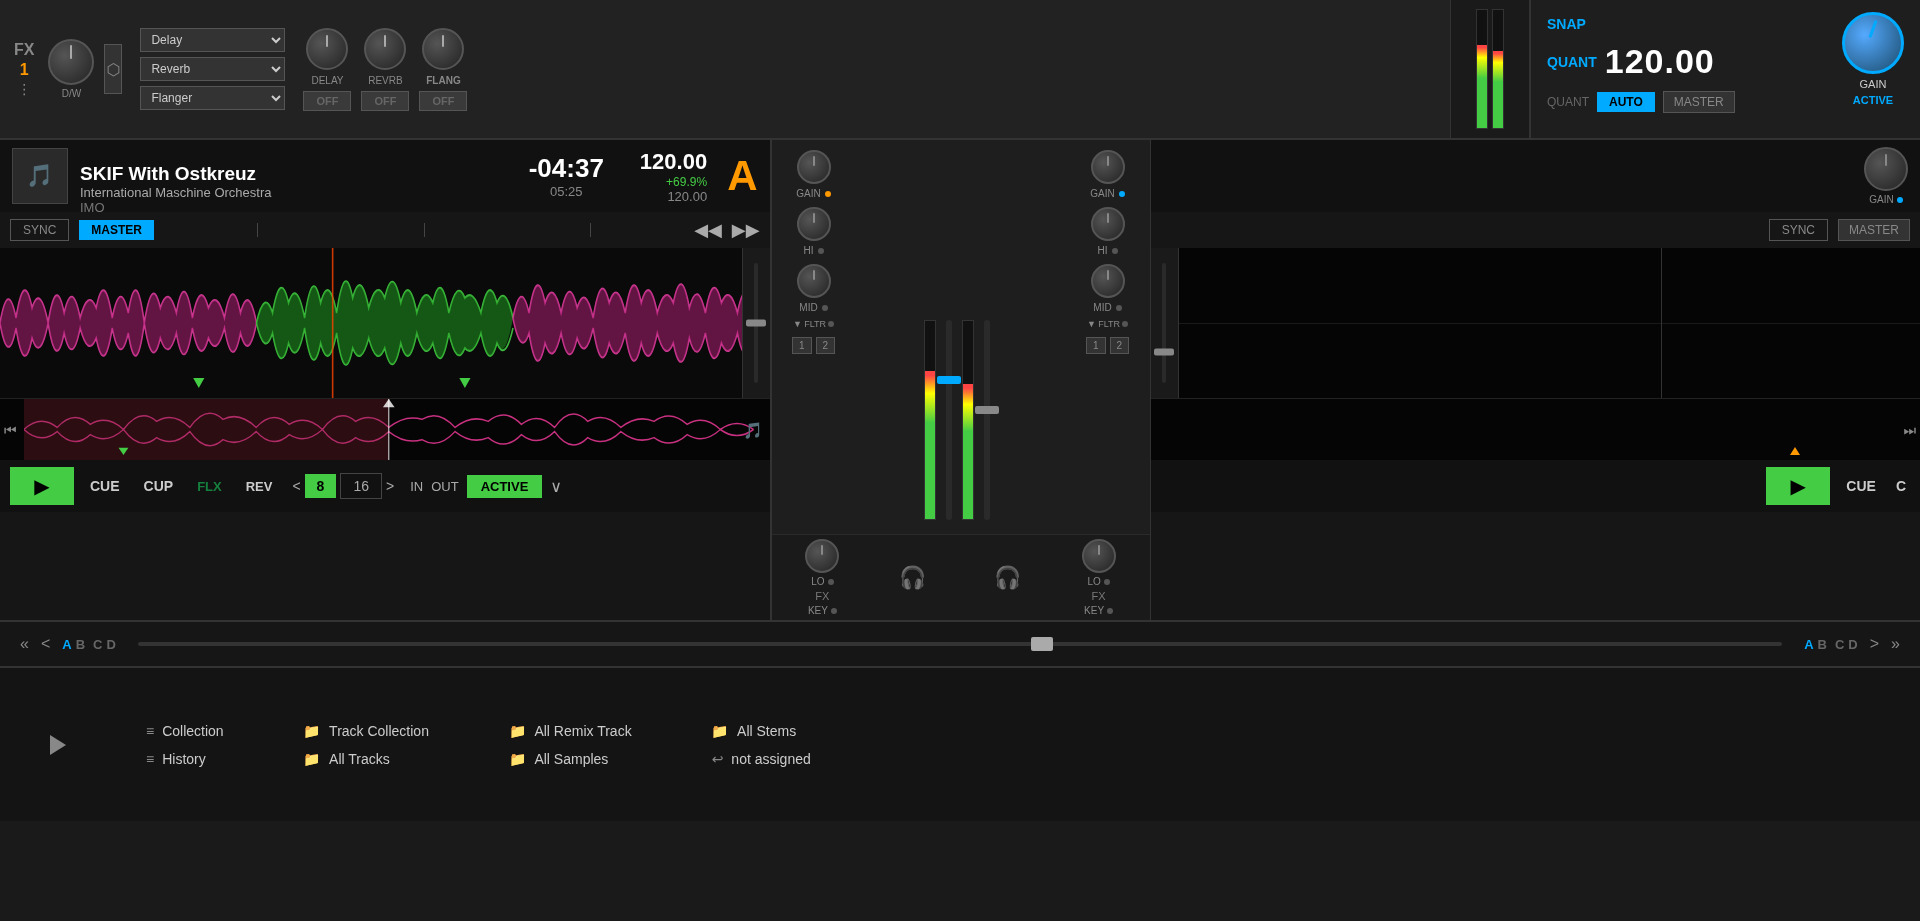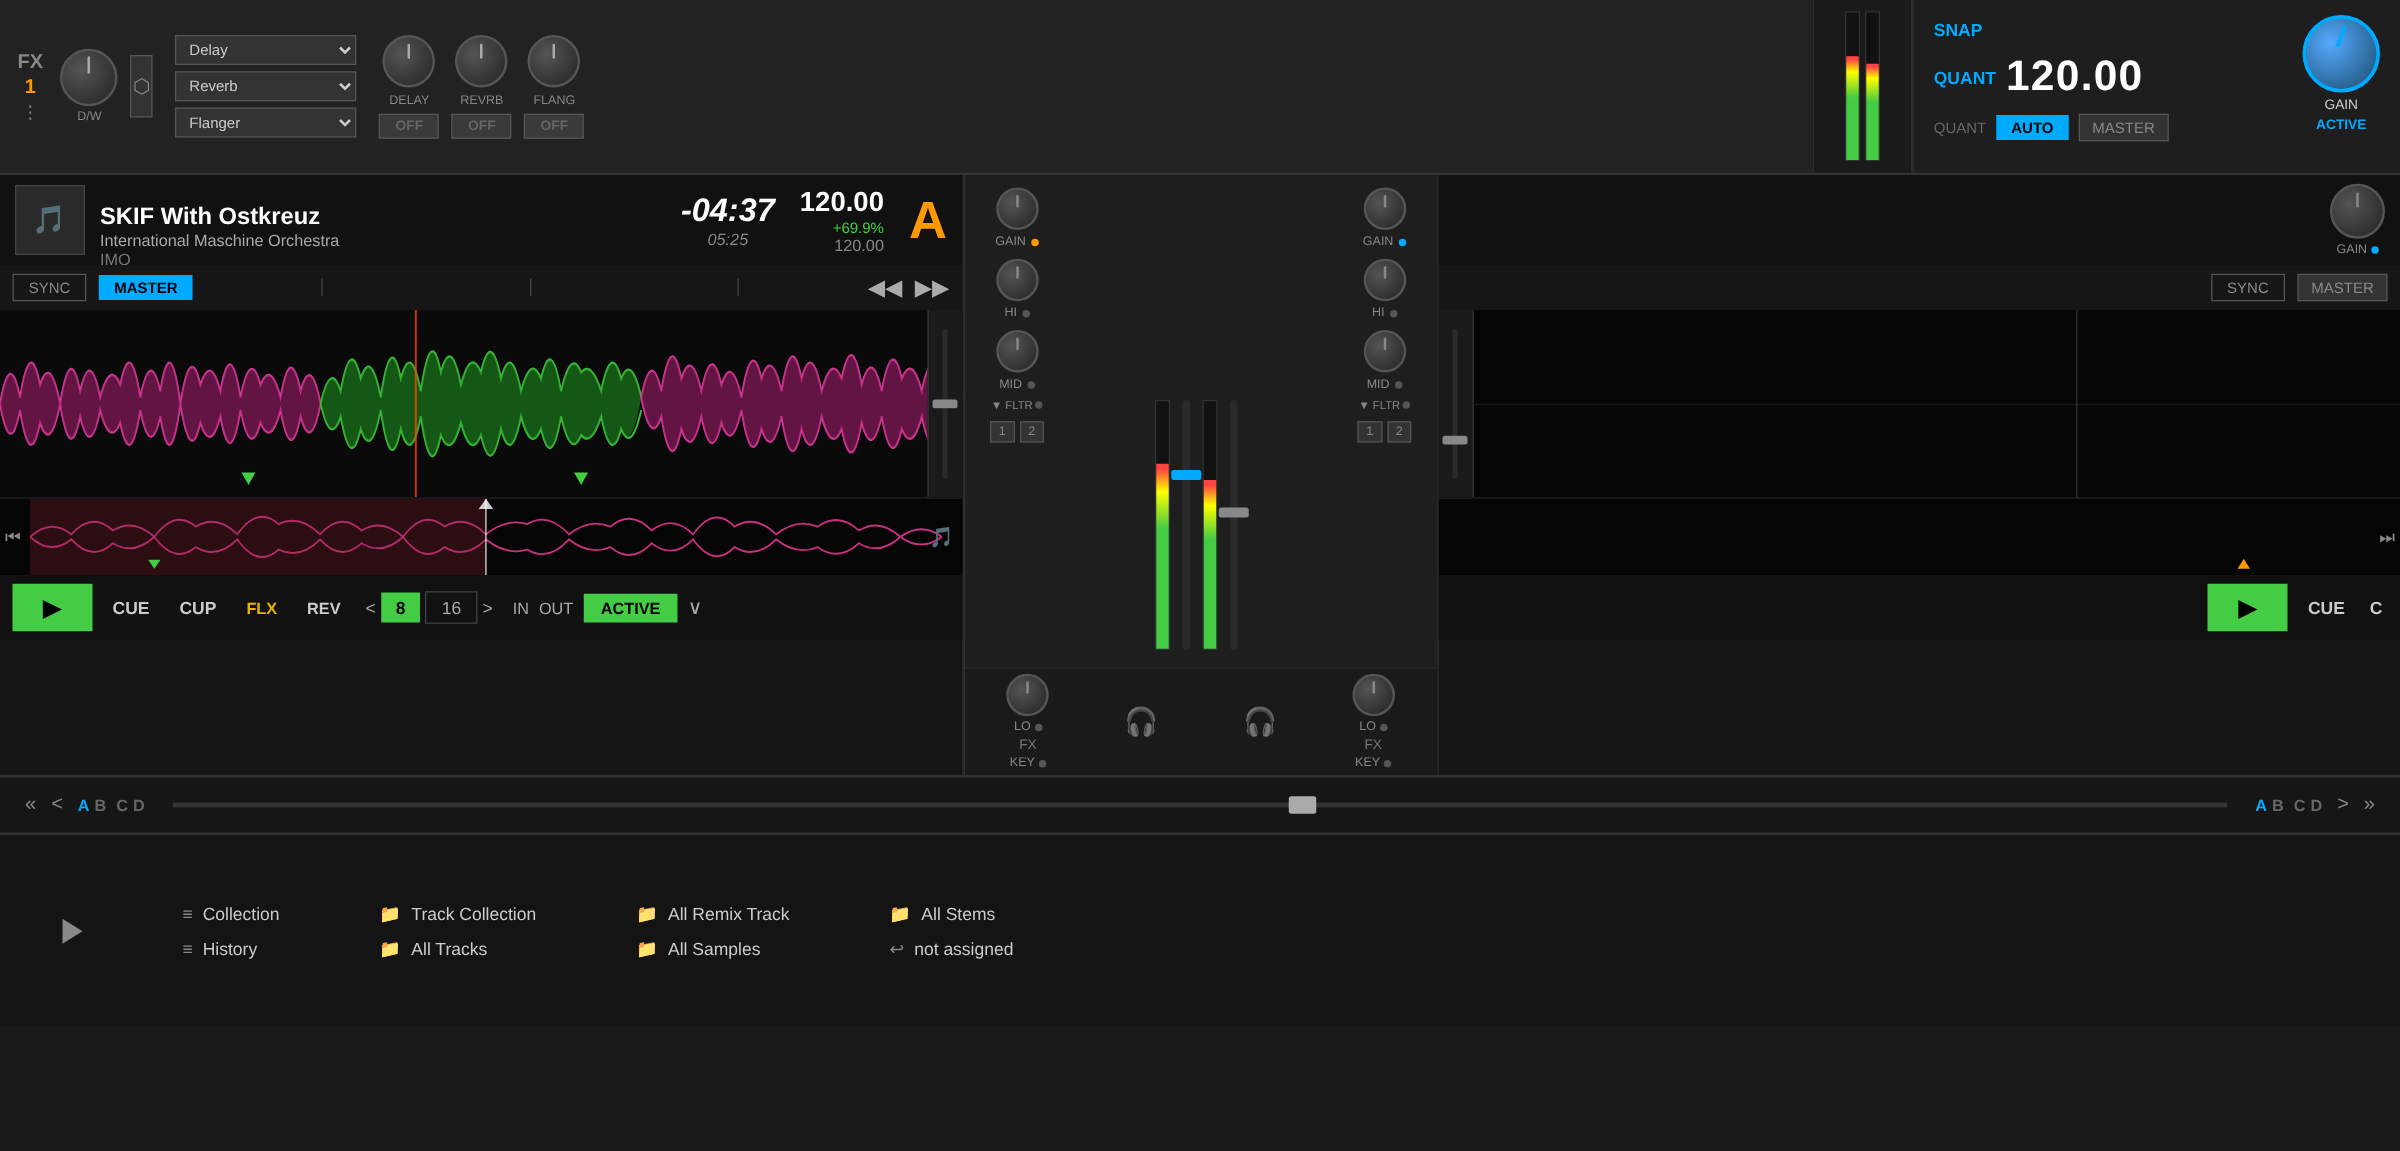--- a/index.html
+++ b/index.html
@@ -61,21 +61,21 @@
         <div style="width:2px;height:12px;background:#aaa;position:absolute;top:5px;left:50%;transform:translateX(-50%);border-radius:1px;"></div>
       </div>
       <span style="font-size:10px;color:#888;">REVRB</span>
       <button style="background:#3a3a3a;color:#666;border:1px solid #555;padding:3px 12px;font-size:11px;font-weight:bold;cursor:pointer;">OFF</button>
     </div>
 
     <div style="display:flex;flex-direction:column;align-items:center;gap:5px;">
       <div style="width:42px;height:42px;border-radius:50%;background:radial-gradient(circle at 35% 35%,#555,#222);border:2px solid #555;position:relative;">
         <div style="width:2px;height:12px;background:#aaa;position:absolute;top:5px;left:50%;transform:translateX(-50%);border-radius:1px;"></div>
       </div>
-      <span style="font-size:10px;color:#888;">FLANG</span>
+      <span style="font-size:10px;color:#888;font-weight:bold;">FLANG</span>
       <button style="background:#3a3a3a;color:#666;border:1px solid #555;padding:3px 12px;font-size:11px;font-weight:bold;cursor:pointer;">OFF</button>
     </div>
 
   </div>
 
   <div style="width:80px;background:#1a1a1a;border-left:1px solid #333;border-right:1px solid #333;display:flex;align-items:center;justify-content:center;gap:4px;">
     <div style="width:12px;height:120px;background:#111;border:1px solid #333;display:flex;flex-direction:column;justify-content:flex-end;">
       <div style="width:100%;height:70%;background:linear-gradient(to top,#4c4 60%,#ff0 85%,#f44 97%);"></div>
     </div>
     <div style="width:12px;height:120px;background:#111;border:1px solid #333;display:flex;flex-direction:column;justify-content:flex-end;">
@@ -110,21 +110,21 @@
 
   <div style="flex:1;display:flex;flex-direction:column;border-right:1px solid #333;background:#161616;min-width:0;">
 
     <div style="display:flex;align-items:center;padding:8px 12px;background:#111;height:72px;gap:12px;">
       <div style="width:56px;height:56px;background:#2a2a2a;border:1px solid #444;display:flex;align-items:center;justify-content:center;flex-shrink:0;font-size:22px;color:#555;">🎵</div>
       <div style="flex:1;min-width:0;margin-top:25px;">
         <div style="font-size:19px;font-weight:bold;color:#fff;white-space:nowrap;overflow:hidden;text-overflow:ellipsis;">SKIF With Ostkreuz</div>
         <div style="font-size:13px;color:#aaa;">International Maschine Orchestra</div>
         <div style="font-size:13px;color:#777;">IMO</div>
       </div>
-      <div style="text-align:right;margin-right:8px;font-style:italic;">
+      <div style="text-align:right;margin-right:24px;">
         <div style="font-size:26px;font-weight:bold;color:#fff;">-04:37</div>
         <div style="font-size:13px;color:#888;text-align:center;">05:25</div>
       </div>
       <div style="text-align:right;margin-right:8px;">
         <div style="font-size:22px;font-weight:bold;color:#fff;">120.00</div>
         <div style="font-size:12px;color:#4c4;">+69.9%</div>
         <div style="font-size:13px;color:#888;">120.00</div>
       </div>
       <div style="font-size:42px;font-weight:bold;color:#f90;">A</div>
     </div>
@@ -193,21 +193,21 @@
         <line x1="440" y1="0" x2="440" y2="60" stroke="#fff" stroke-width="1.5" opacity="0.7"></line>
         <polygon points="440,0 447,8 433,8" fill="#fff" opacity="0.8"></polygon>
       </svg>
       <div style="position:absolute;right:6px;top:50%;transform:translateY(-50%);color:#888;font-size:16px;">🎵</div>
     </div>
 
     <div style="display:flex;align-items:center;padding:6px 10px;background:#111;gap:8px;height:52px;flex-shrink:0;">
       <button style="width:64px;height:38px;background:#44cc44;border:none;cursor:pointer;display:flex;align-items:center;justify-content:center;font-size:20px;color:#000;">▶</button>
       <button style="background:transparent;border:none;color:#ccc;font-size:14px;font-weight:bold;padding:4px 8px;cursor:pointer;">CUE</button>
       <button style="background:transparent;border:none;color:#ccc;font-size:14px;font-weight:bold;padding:4px 8px;cursor:pointer;">CUP</button>
-      <button style="background:transparent;border:none;color:#eab308;font-size:13px;font-weight:bold;padding:4px 8px;cursor:pointer;">FLX</button>
+      <button style="background:transparent;border:none;color:#15803d;font-size:13px;font-weight:bold;padding:4px 8px;cursor:pointer;">FLX</button>
       <button style="background:transparent;border:none;color:#ccc;font-size:13px;font-weight:bold;padding:4px 8px;cursor:pointer;">REV</button>
       <div style="display:flex;align-items:center;gap:4px;margin-left:4px;">
         <button style="background:transparent;border:none;color:#aaa;font-size:14px;cursor:pointer;">&lt;</button>
         <button style="background:#44cc44;color:#000;border:none;padding:4px 12px;font-size:14px;font-weight:bold;cursor:pointer;">8</button>
         <button style="background:transparent;border:1px solid #444;color:#aaa;padding:4px 12px;font-size:14px;cursor:pointer;">16</button>
         <button style="background:transparent;border:none;color:#aaa;font-size:14px;cursor:pointer;">&gt;</button>
       </div>
       <button style="background:transparent;border:none;color:#aaa;font-size:13px;cursor:pointer;margin-left:8px;">IN</button>
       <button style="background:transparent;border:none;color:#aaa;font-size:13px;cursor:pointer;">OUT</button>
       <button style="background:#44cc44;color:#000;border:none;padding:4px 14px;font-size:13px;font-weight:bold;cursor:pointer;">ACTIVE</button>

